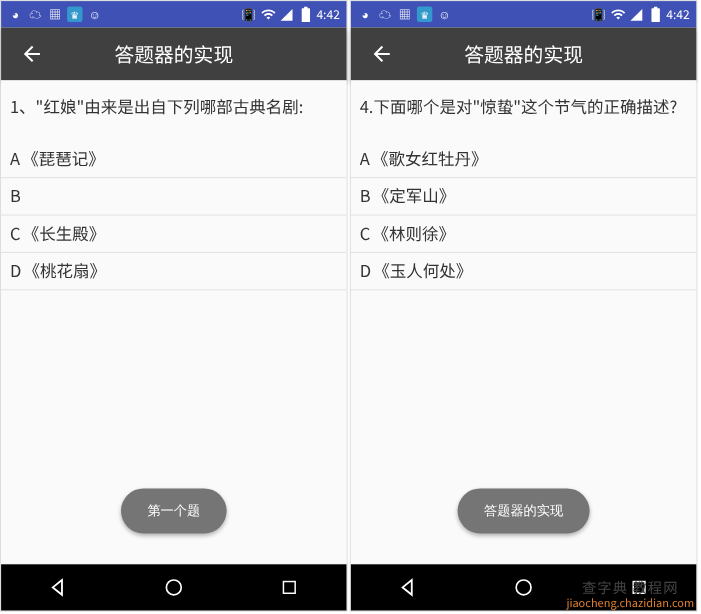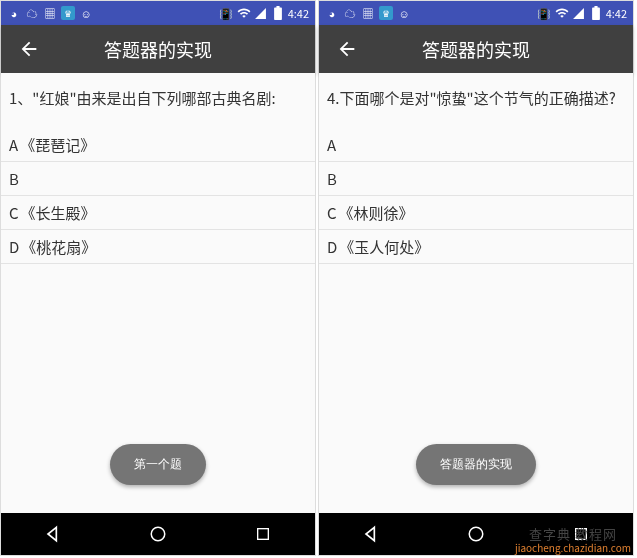--- a/index.html
+++ b/index.html
@@ -242,23 +242,25 @@
           <path d="M20 11H7.83l5.59-5.59L12 4l-8 8 8 8 1.41-1.41L7.83 13H20v-2z"></path>
         </svg>
     </div>
     <div class="app-title">答题器的实现</div>
   </div>
   <div class="content">
     <div class="question">4.下面哪个是对"惊蛰"这个节气的正确描述?</div>
     <div class="options">
       <div class="option">
         <span class="option-letter">A</span>
+        <span>《歌女红牡丹》</span>
       </div>
       <div class="option">
         <span class="option-letter">B</span>
+        <span>《定军山》</span>
       </div>
       <div class="option">
         <span class="option-letter">C</span>
         <span>《林则徐》</span>
       </div>
       <div class="option">
         <span class="option-letter">D</span>
         <span>《玉人何处》</span>
       </div>
     </div>

